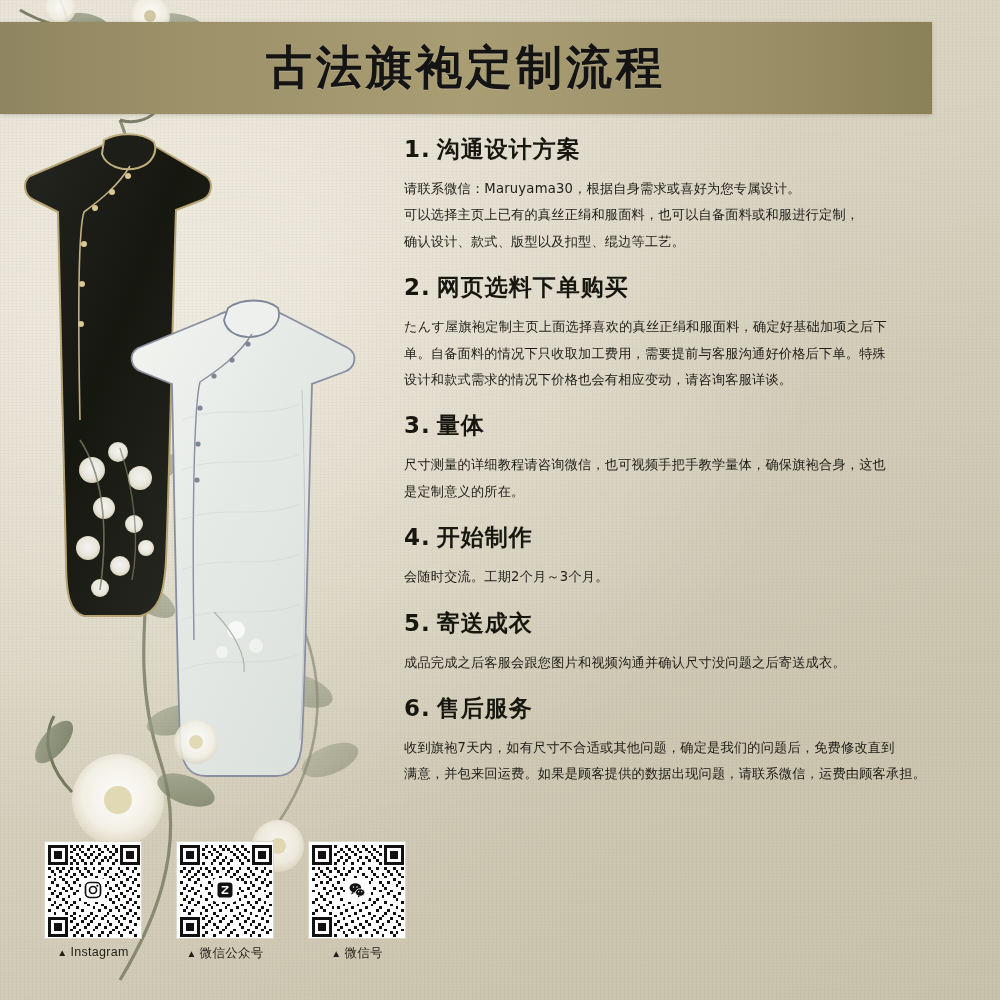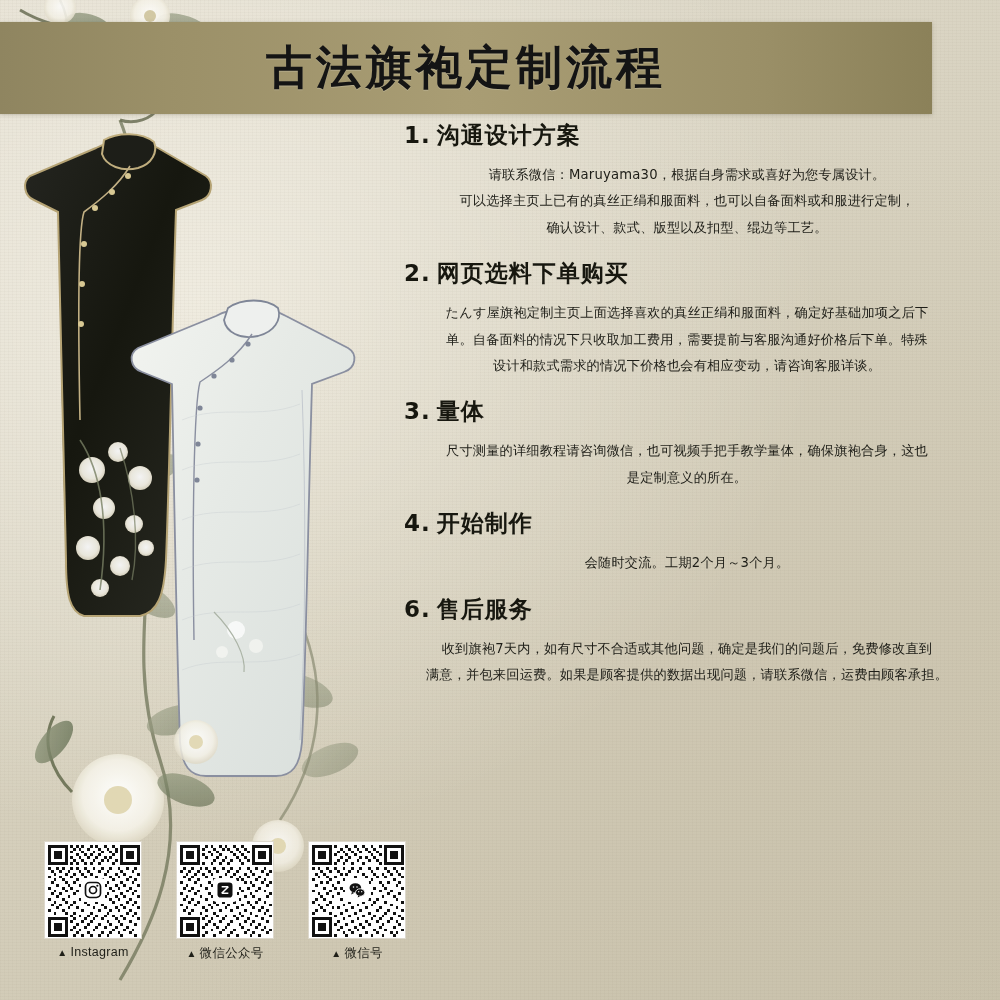--- a/index.html
+++ b/index.html
@@ -62,21 +62,21 @@
     top: 0;
     width: 400px;
     height: 1000px;
     pointer-events: none;
   }
 
   
   .content {
     position: absolute;
     left: 404px;
-    top: 120px;
+    top: 134px;
     width: 566px;
   }
   .step {
     margin-bottom: 17px;
   }
   .step-head {
     font-size: 23px;
     font-weight: bold;
     color: #17170f;
     margin: 0 0 11px 0;
@@ -85,21 +85,20 @@
   }
   .step-head .num {
     margin-right: 6px;
   }
   .step-body {
     font-size: 13.2px;
     line-height: 2.0;
     color: #1d1d17;
     letter-spacing: 0.2px;
     font-family: "DejaVu Sans", "Liberation Sans", sans-serif;
-    text-align: center;
   }
   .step-body .ln {
     display: block;
   }
 
   
   .qr-row {
     position: absolute;
     left: 24px;
     bottom: 38px;
@@ -322,20 +321,28 @@
 
     <div class="step">
       <h2 class="step-head">
         <span class="num">4.</span><span>开始制作</span>
       </h2>
       <div class="step-body">
         <span class="ln">会随时交流。工期2个月～3个月。</span>
       </div>
     </div>
 
+    <div class="step">
+      <h2 class="step-head">
+        <span class="num">5.</span><span>寄送成衣</span>
+      </h2>
+      <div class="step-body">
+        <span class="ln">成品完成之后客服会跟您图片和视频沟通并确认尺寸没问题之后寄送成衣。</span>
+      </div>
+    </div>
 
     <div class="step">
       <h2 class="step-head">
         <span class="num">6.</span><span>售后服务</span>
       </h2>
       <div class="step-body">
         <span class="ln">收到旗袍7天内，如有尺寸不合适或其他问题，确定是我们的问题后，免费修改直到</span>
         <span class="ln">满意，并包来回运费。如果是顾客提供的数据出现问题，请联系微信，运费由顾客承担。</span>
       </div>
     </div>

